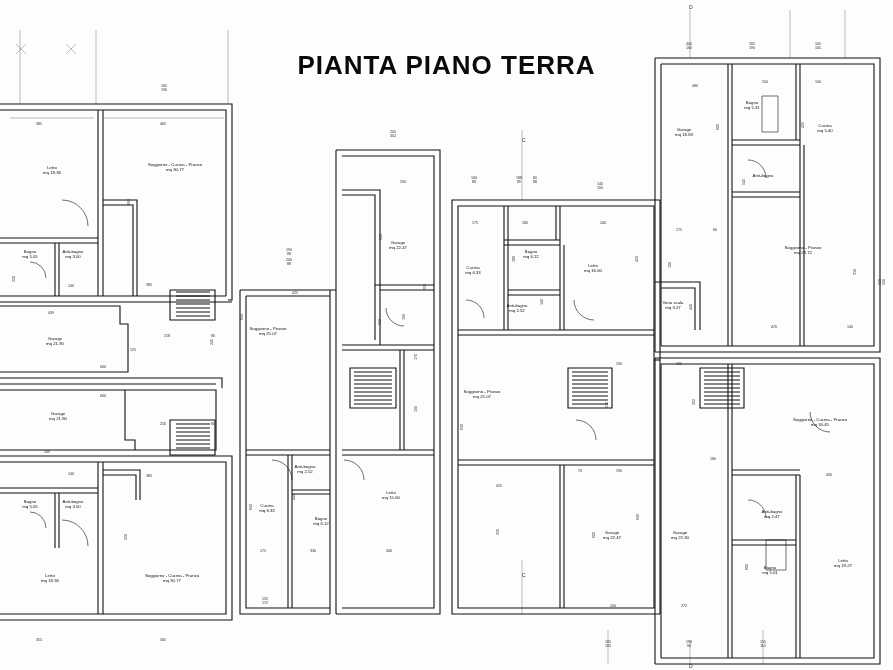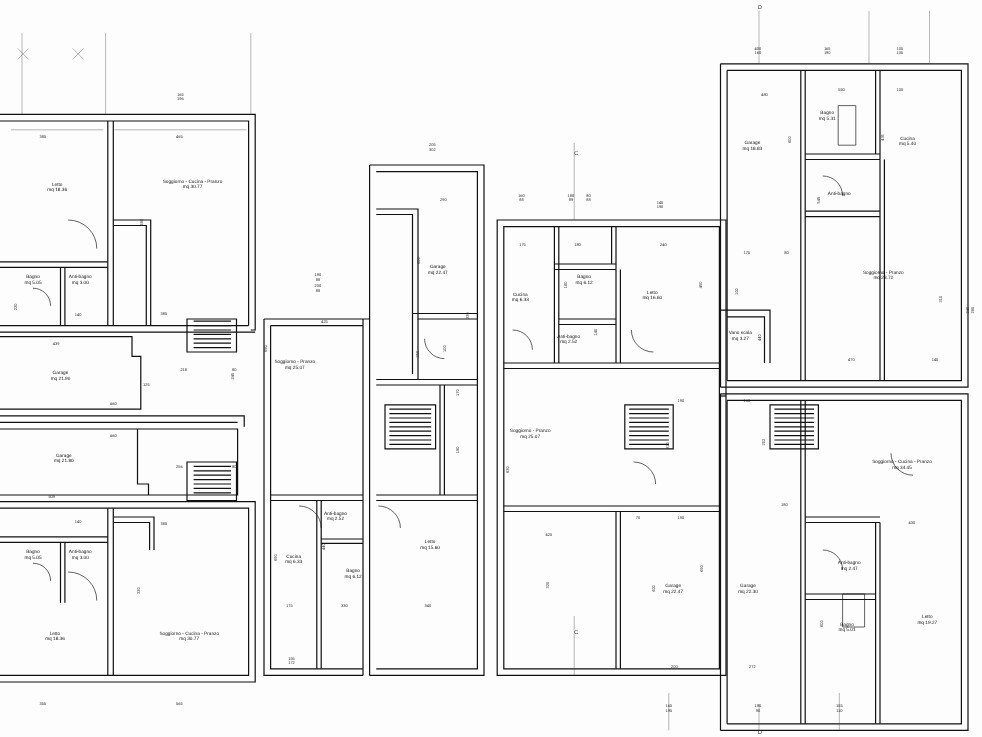--- a/index.html
+++ b/index.html
@@ -42,20 +42,21 @@
     white-space:pre;
     text-align:center;
     font-family:"Liberation Sans", sans-serif;
   }
 </style>
 </head>
 <body>
 
 <div id="page">
 
+  <div id="title">PIANTA PIANO TERRA</div>
 
   <svg id="plan" viewBox="0 0 893 670" xmlns="http://www.w3.org/2000/svg">
     <g fill="none" stroke="#111111" stroke-width="1.1">
 
       <path d="M -10 104 L 232 104 L 232 300 L 228 300"></path>
       <path d="M -10 110 L 226 110 L 226 296"></path>
       <path d="M -10 296 L 226 296"></path>
       <path d="M -10 302 L 232 302"></path>
 
       <path d="M 98 110 L 98 296"></path>

